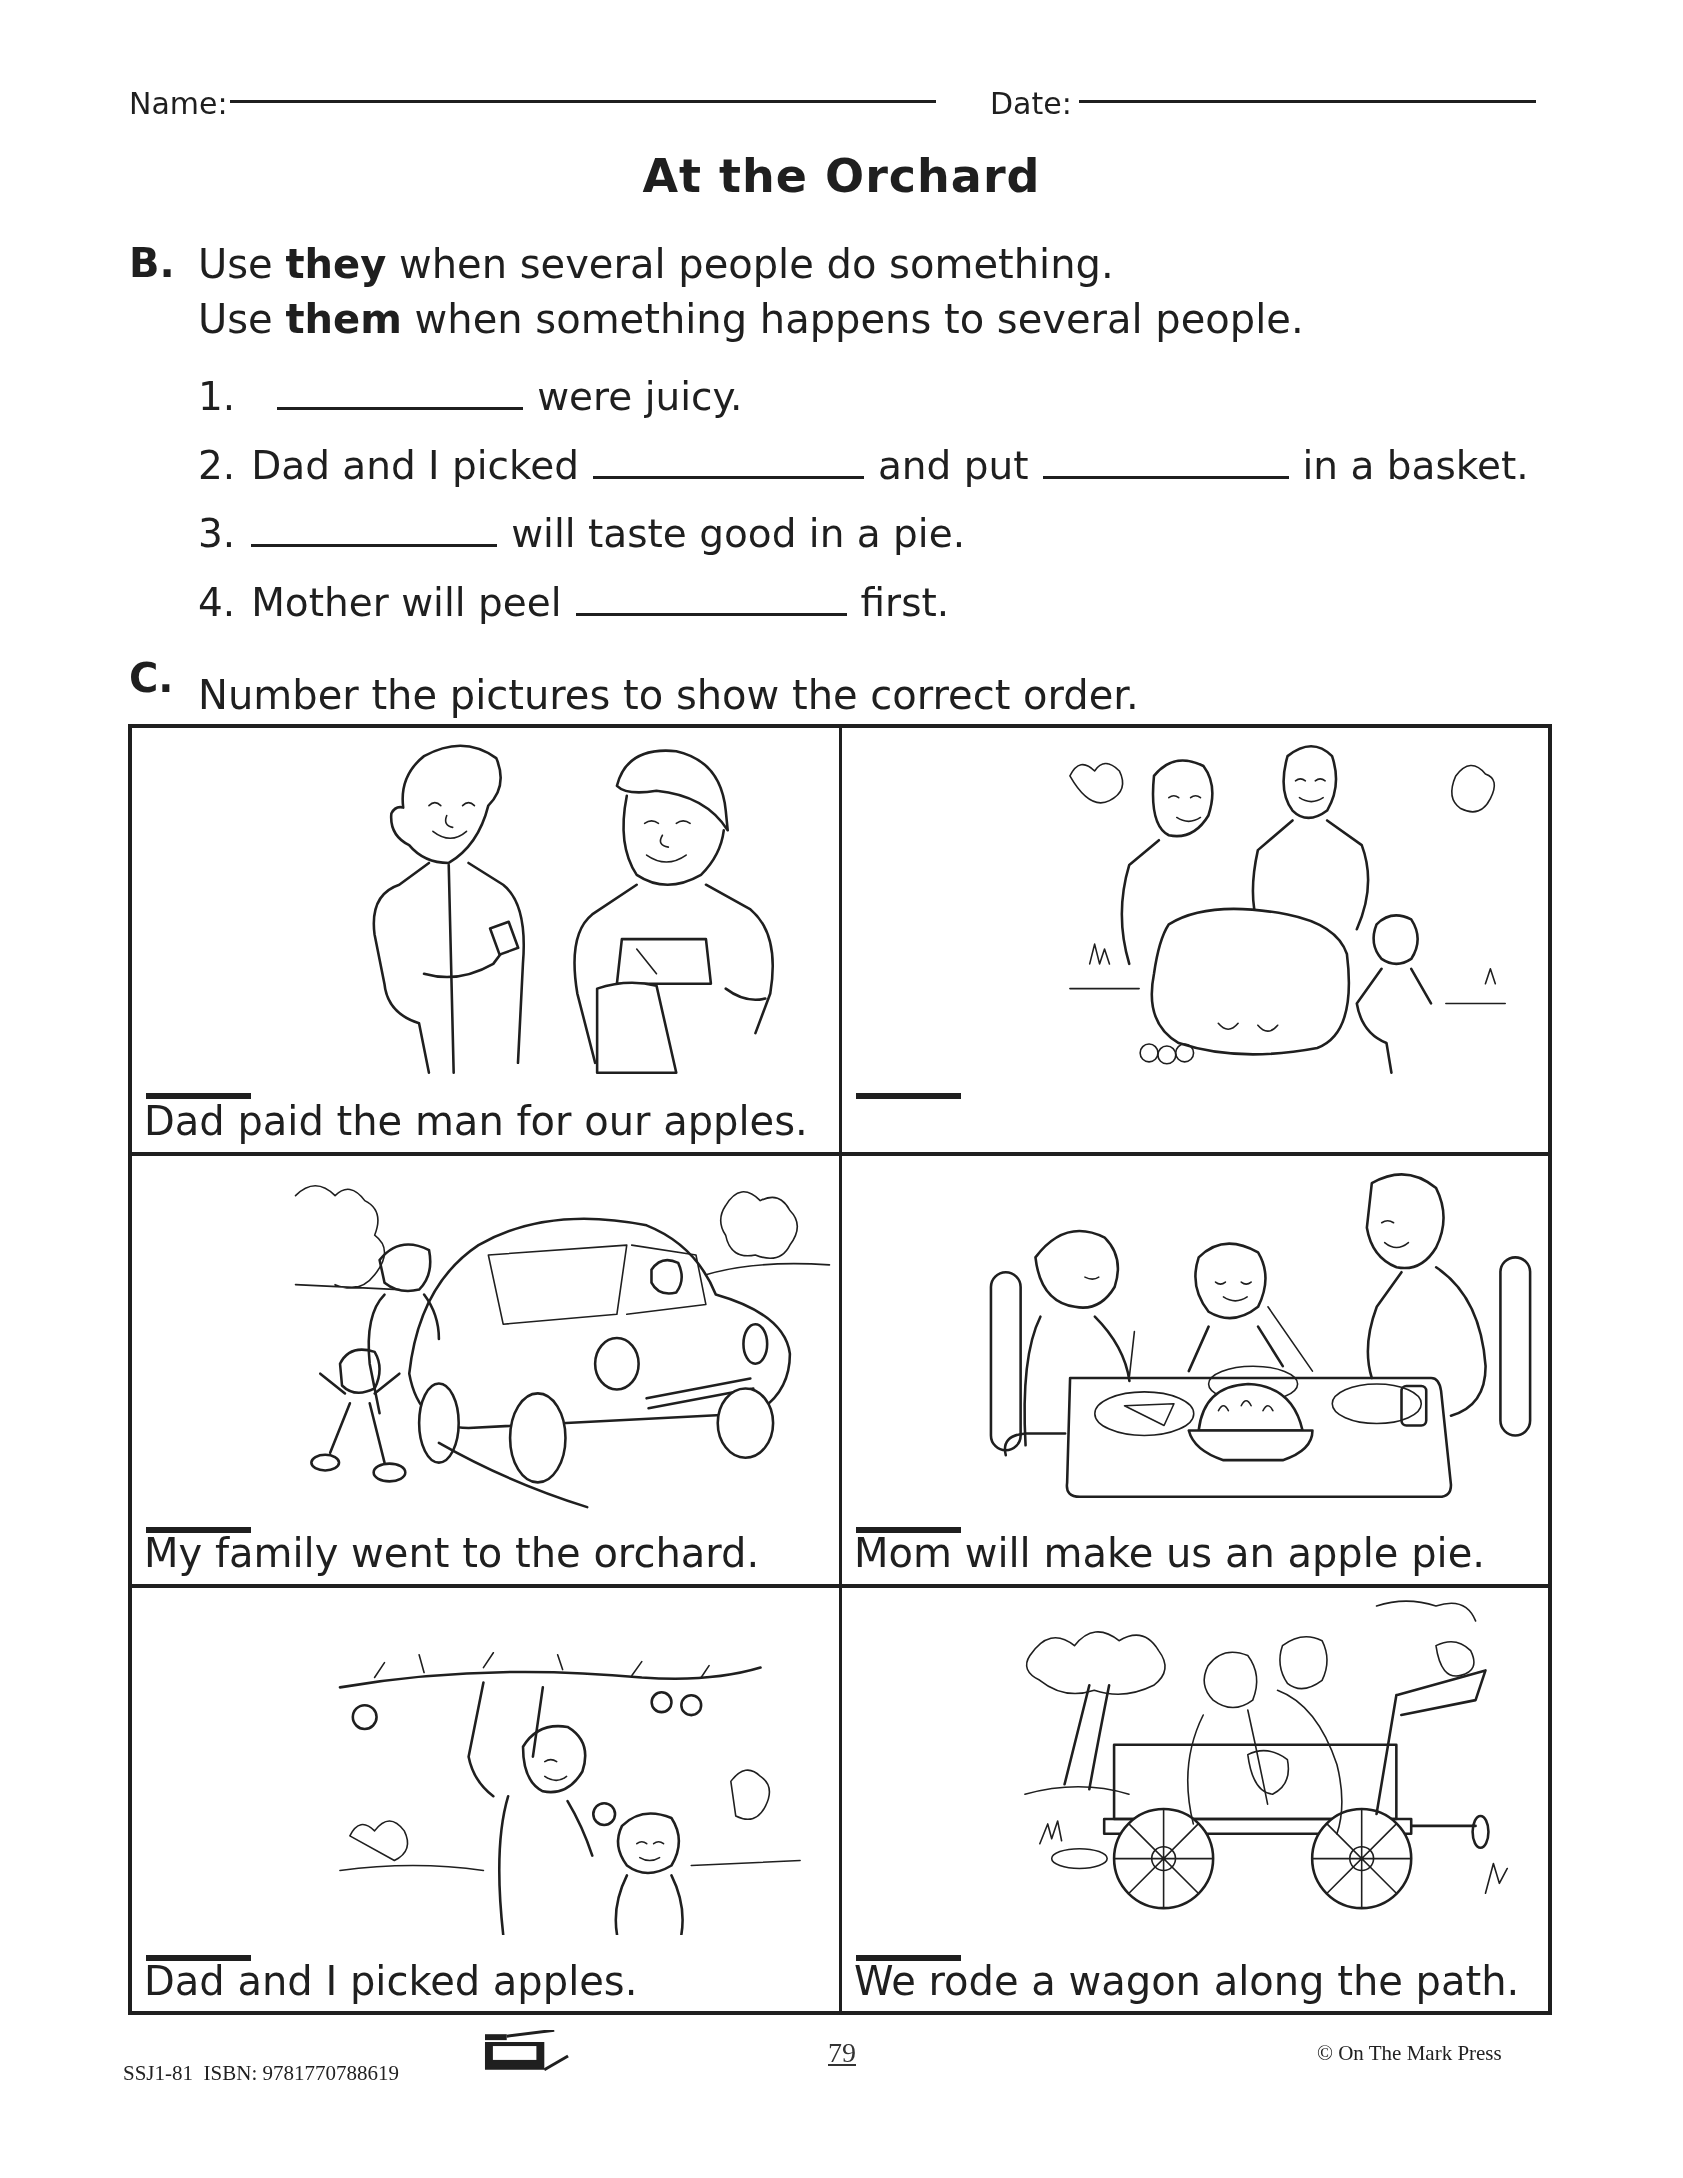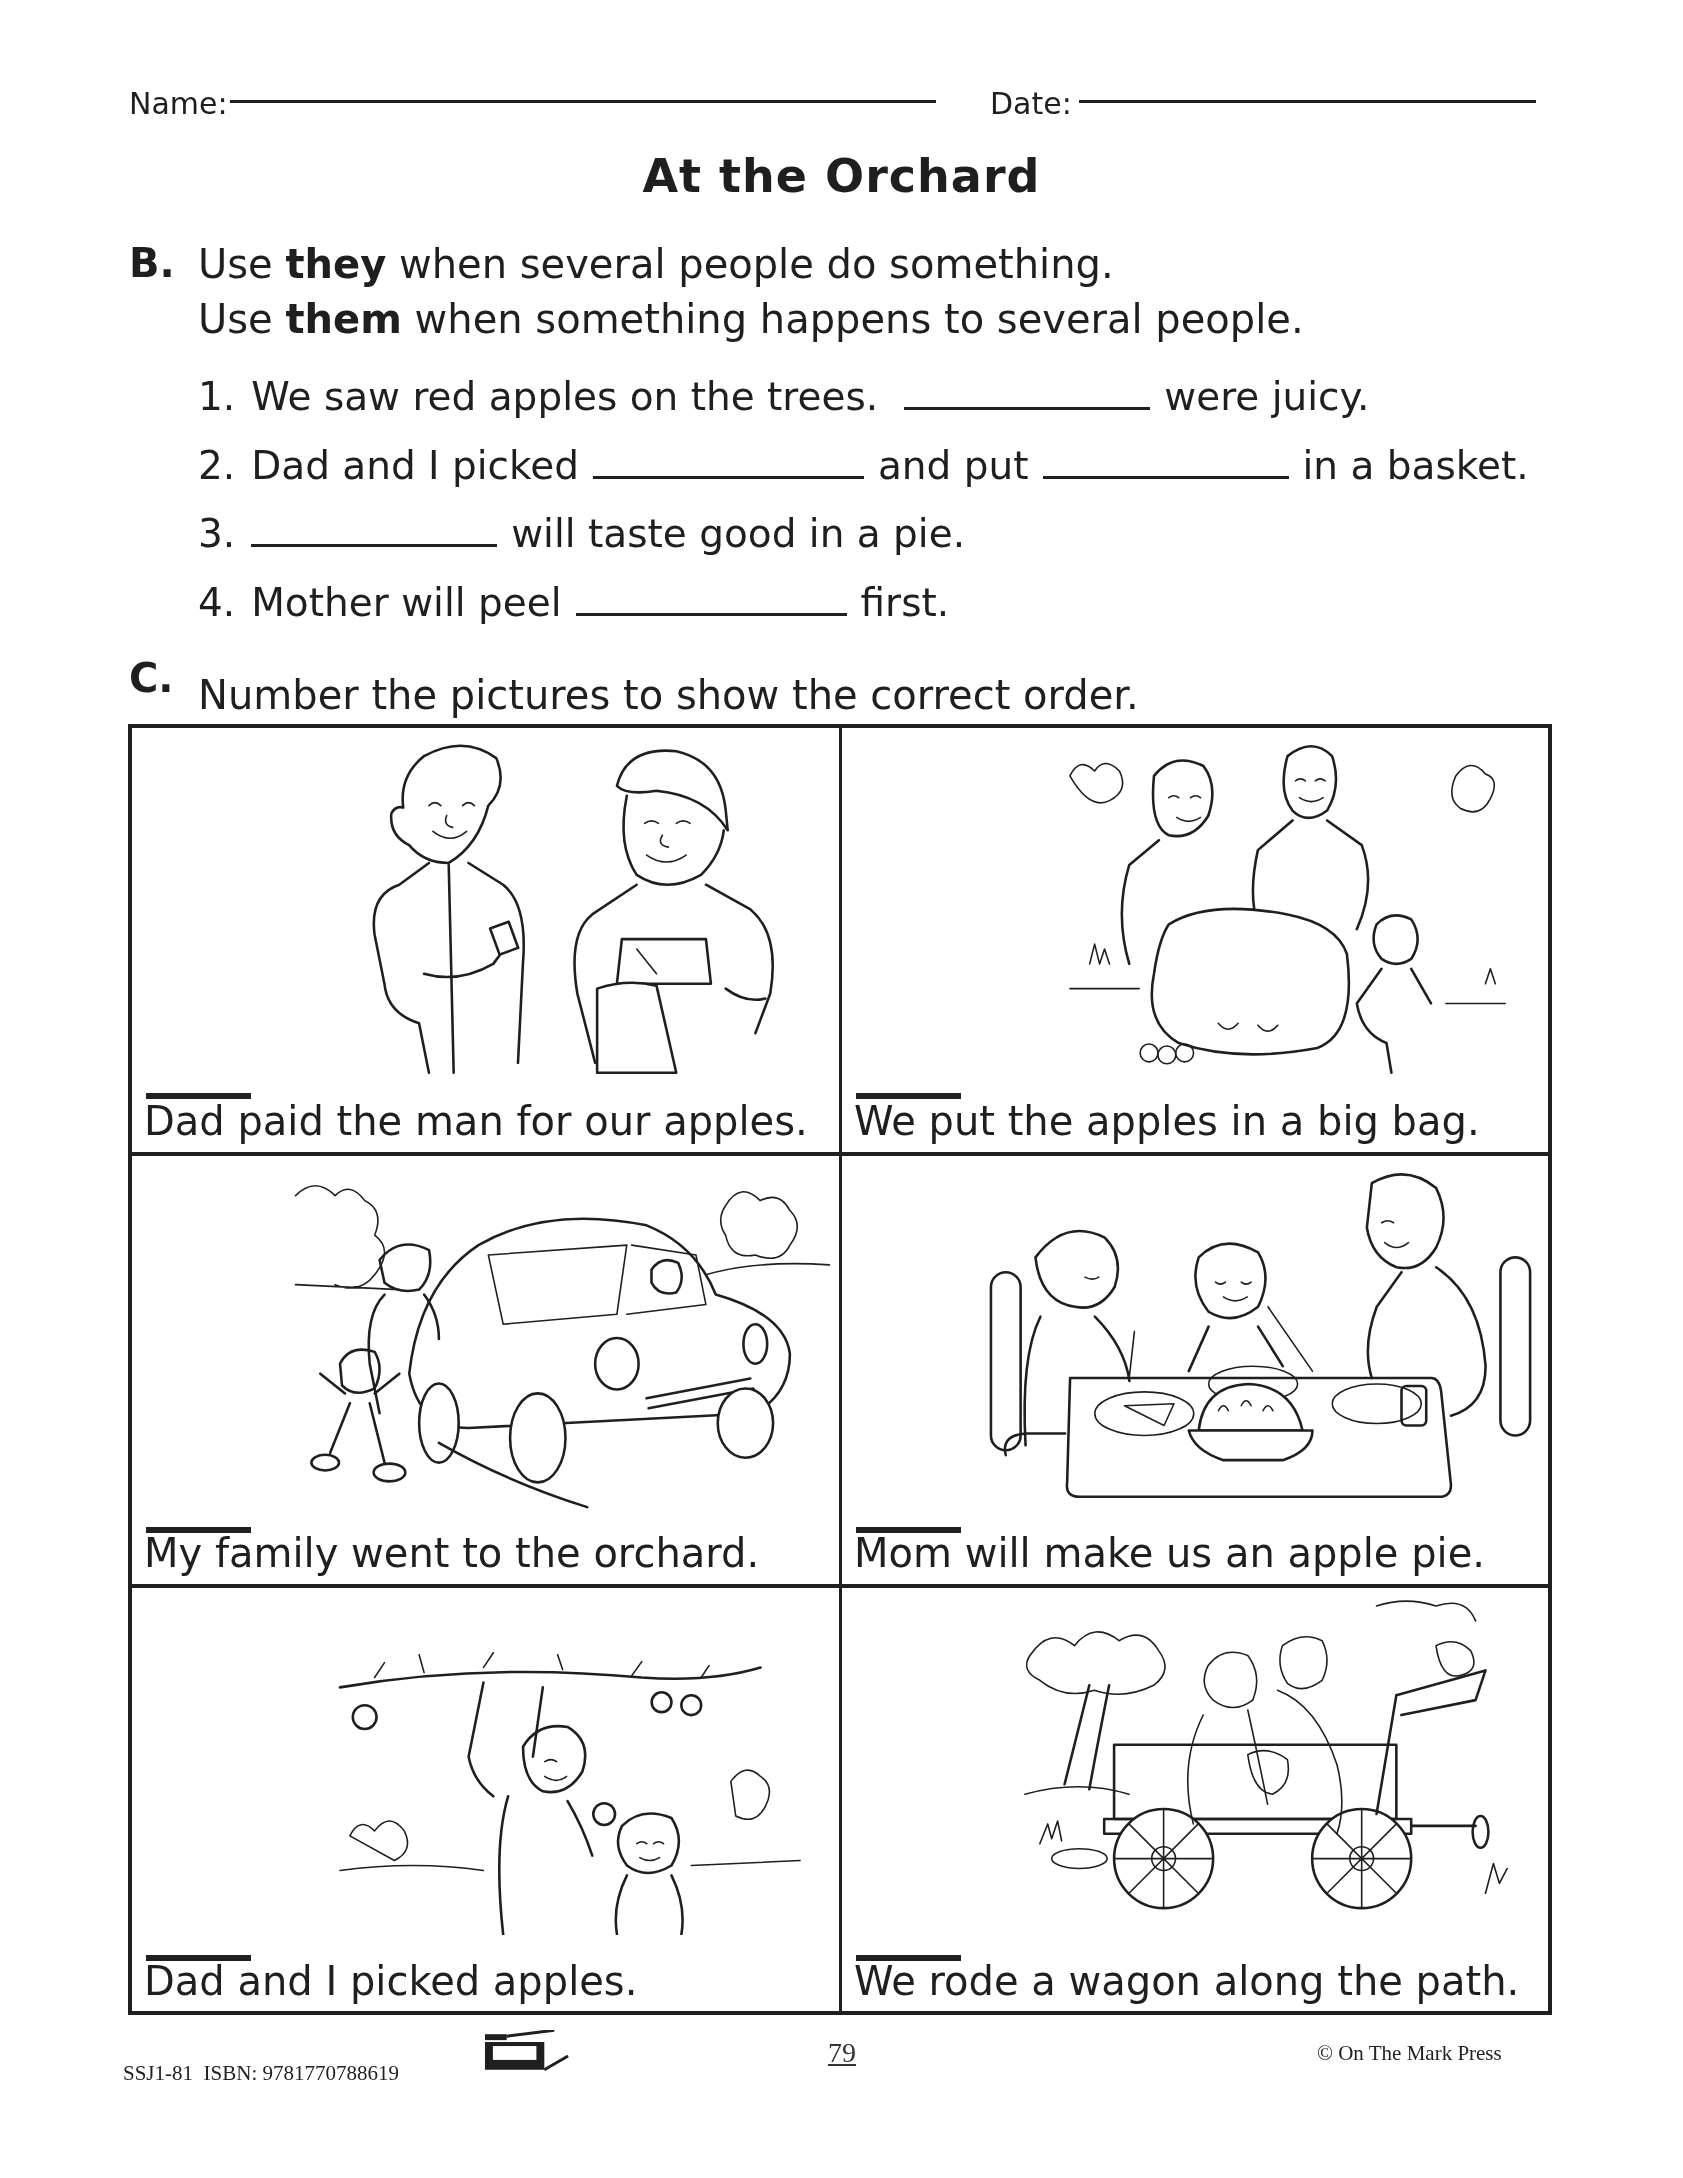--- a/index.html
+++ b/index.html
@@ -55,21 +55,20 @@
 <div class="abs sec-letter" style="left:129px; top:240px;">B.</div>
 <div class="abs instr" style="left:198px; top:240px;">
   <span>Use </span><b>they</b><span> when several people do something.</span>
 </div>
 <div class="abs instr" style="left:198px; top:295px;">
   <span>Use </span><b>them</b><span> when something happens to several people.</span>
 </div>
 
 <div class="abs item" style="left:198px; top:374px;">
   <span class="num">1.</span>
-  <span>We saw red apples on the trees.</span>
   <span class="blank" style="width:246px; margin-left:26px;"></span>
   <span>were juicy.</span>
 </div>
 <div class="abs item" style="left:198px; top:443px;">
   <span class="num">2.</span>
   <span>Dad and I picked</span>
   <span class="blank" style="width:271px;"></span>
   <span>and put</span>
   <span class="blank" style="width:246px;"></span>
   <span>in a basket.</span>
@@ -139,21 +138,20 @@
         <circle class="lt" cx="108" cy="322" r="9"></circle>
         <circle class="lt" cx="126" cy="320" r="9"></circle>
 
       <path class="ln" d="M320 190 Q335 175 355 185 Q368 205 355 225 Q340 235 325 225 Q312 210 320 190 Z"></path>
       <path class="ln" d="M325 235 L300 270 Q305 300 330 310 L335 340 M355 235 L375 270"></path>
       <path class="lt" d="M10 255 L80 255 M30 230 l5 -20 l5 20 l5 -15 l5 15"></path>
       <path class="lt" d="M390 270 L450 270 M430 250 l5 -15 l5 15"></path>
     </svg>
   </div>
   <div class="ans" style="top:365px;"></div>
-  <div class="cap" style="top:370px;">We put the apples in a big bag.</div>
 </div>
 
 <div class="cell" style="left:132px; top:1156px; width:707px; height:428px;">
   <div class="pic" style="left:158px; top:10px;">
     <svg width="545" height="351" viewBox="0 0 550 355">
       <path class="lt" d="M5 30 q20 -20 40 0 q15 -15 30 5 q20 10 10 35 q20 15 0 40 q-15 20 -40 10 M5 120 L110 125"></path>
       <path class="lt" d="M440 40 q15 -25 35 -5 q20 -10 30 10 q15 15 0 35 q-10 20 -35 10 q-25 5 -30 -20 Q430 55 440 40 Z M420 110 Q470 95 545 100"></path>
 
       <path class="fw" d="M120 210 Q130 120 190 80 Q260 40 360 60 Q410 80 430 130 Q500 150 505 190 Q505 230 470 250 L180 265 Q130 265 120 210 Z"></path>
       <path class="lt" d="M200 90 L215 160 L330 150 L340 80 Z M345 80 L410 90 L420 140 L340 150"></path>

